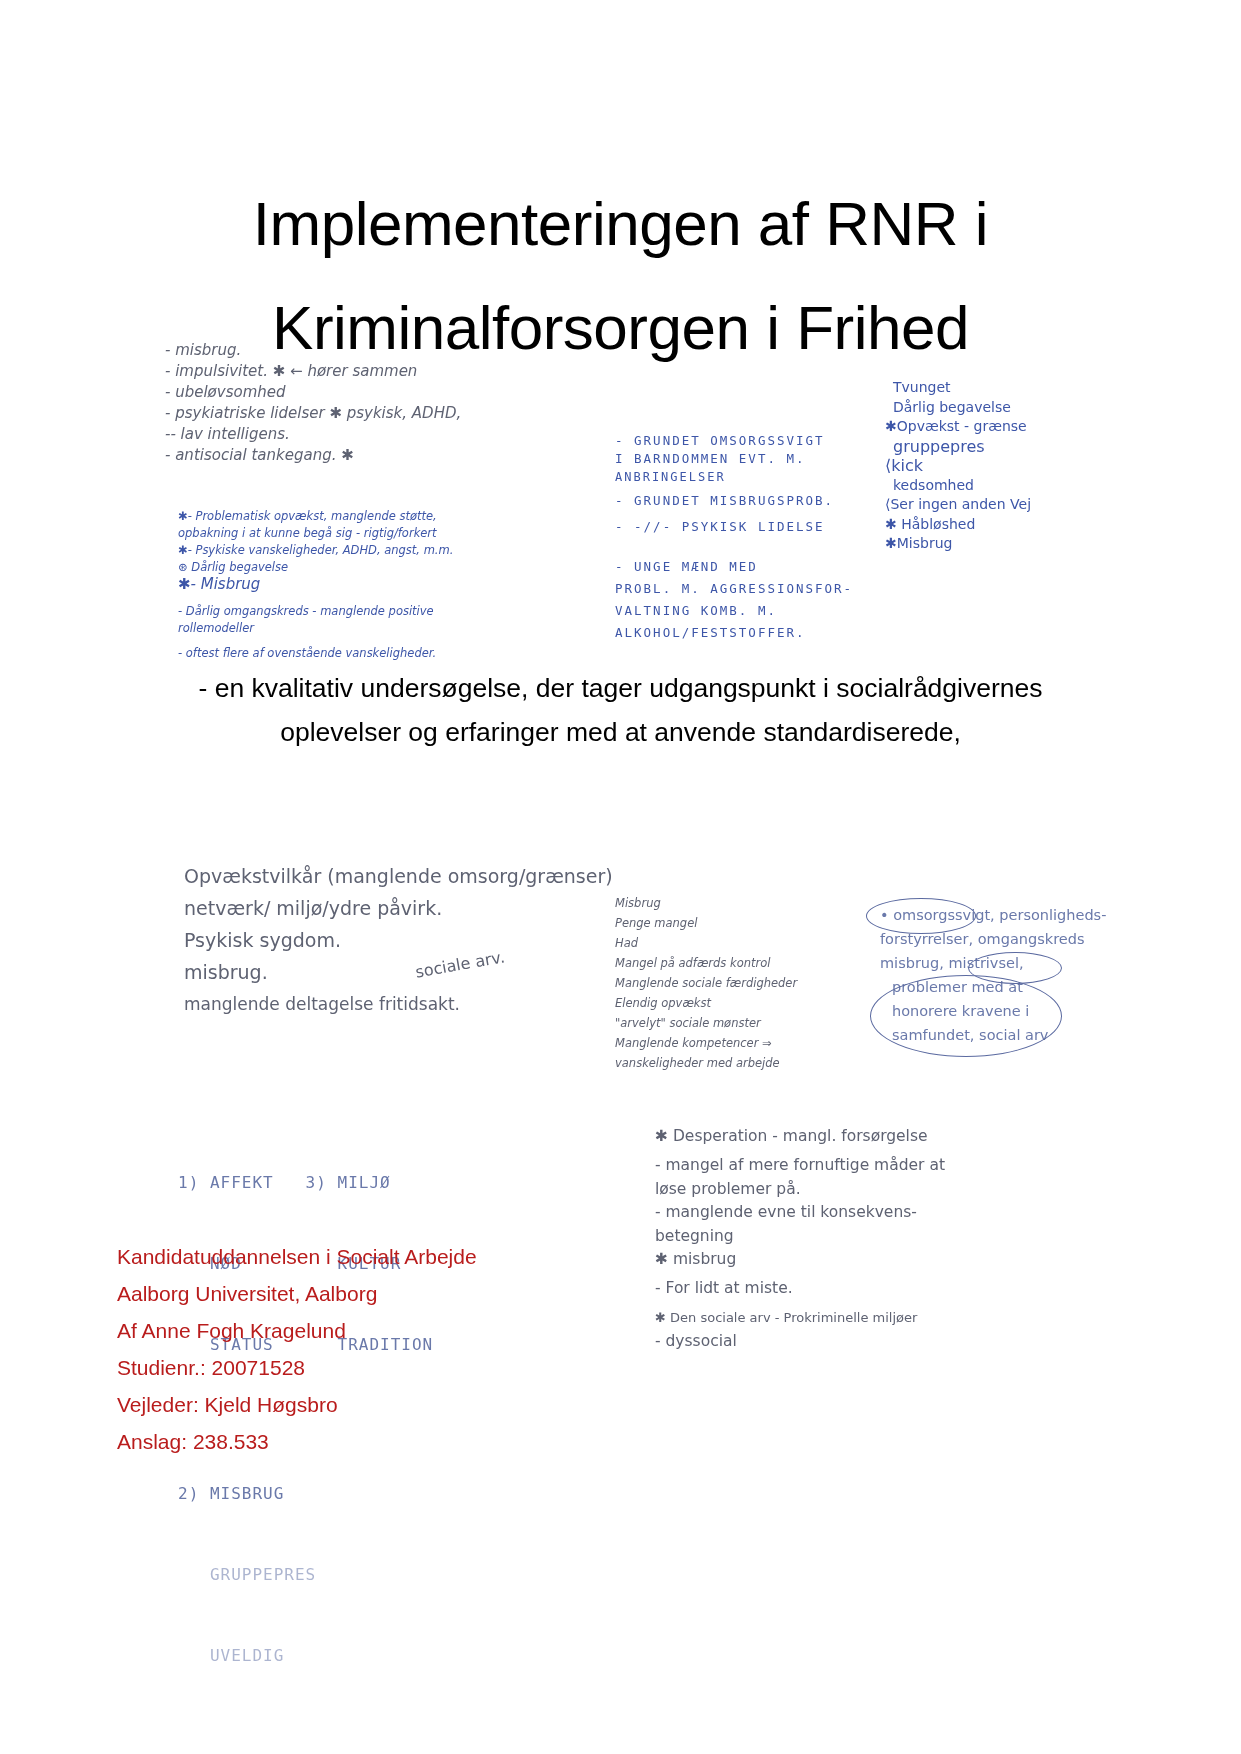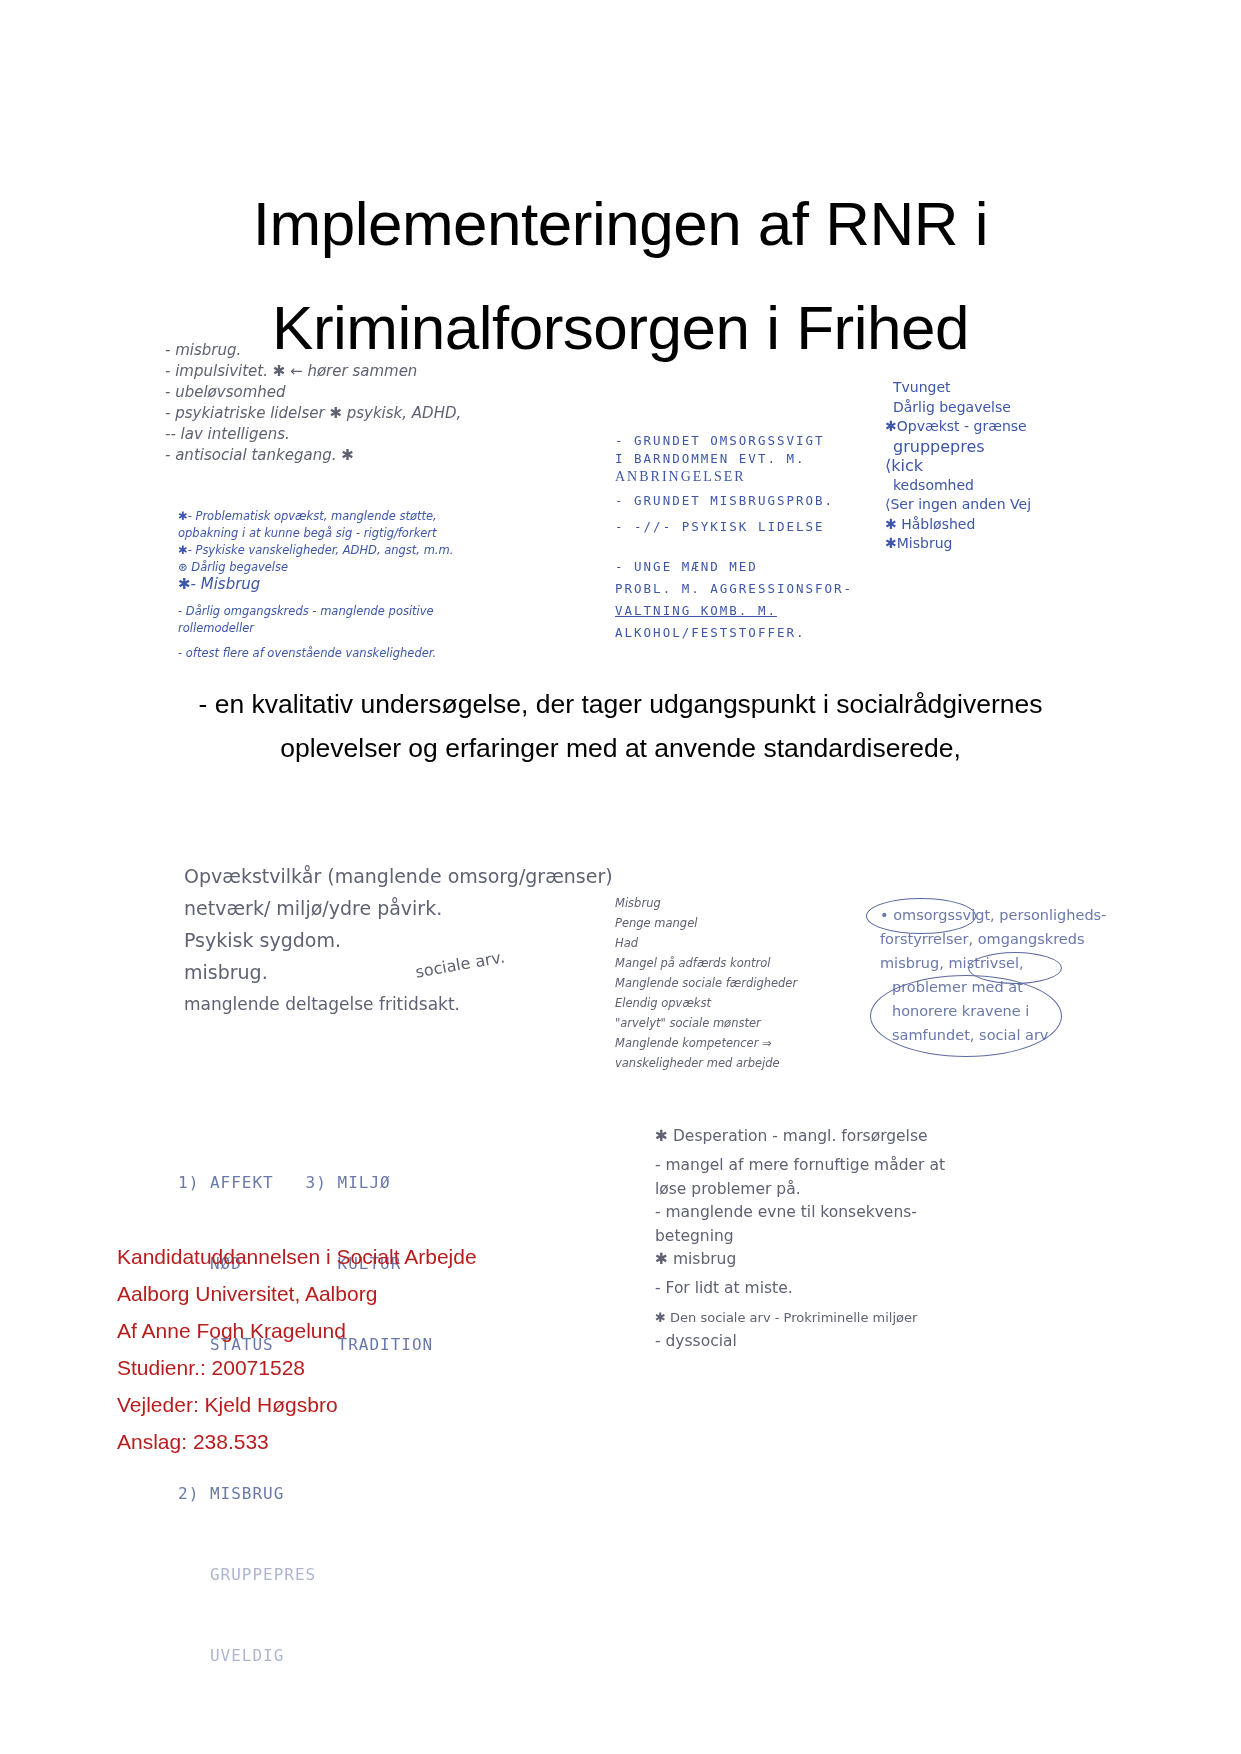--- a/index.html
+++ b/index.html
@@ -3,21 +3,21 @@
   <meta charset="utf-8">
   <style>
     html, body { margin: 0; padding: 0; background: #ffffff; }
     body { width: 1241px; height: 1754px; position: relative; overflow: hidden;
       font-family: "Liberation Sans", "DejaVu Sans", sans-serif; color: #000; }
     .title { position: absolute; left: 0; width: 1241px; text-align: center;
       font-family: "Liberation Sans", sans-serif; font-size: 62px; letter-spacing: -0.5px; color: #000; }
     .title-1 { top: 188px; }
     .title-2 { top: 292px; }
     .subtitle { position: absolute; left: 0; width: 1241px; text-align: center;
-      font-size: 26.5px; line-height: 44px; top: 666px; color: #000; z-index: 3; margin-top: 16px; }
+      font-size: 26.5px; line-height: 44px; top: 666px; color: #000; z-index: 3; }
     .subtitle div { white-space: nowrap; }
     .note { position: absolute; font-family: "DejaVu Sans", sans-serif; font-style: italic;
       color: #4a5c8c; line-height: 1.25; z-index: 1; white-space: nowrap; }
     .note.grey { color: #5e6272; }
     .note.blue { color: #3d56a8; }
     .note.light { color: #6a79aa; }
     .note.caps { font-style: normal; letter-spacing: 2px; font-family: "DejaVu Sans Mono", monospace; }
     .note div { transform-origin: left center; }
     .info { position: absolute; left: 117px; top: 1238px; font-size: 21px; line-height: 37px; z-index: 3; color: #b91c1c; }
     .info div { white-space: nowrap; }
@@ -45,26 +45,26 @@
   <div>   ⊛ Dårlig begavelse</div>
   <div style="font-size:15px;">✱- Misbrug</div>
   <div style="margin-top:10px;">- Dårlig omgangskreds - manglende positive</div>
   <div>  rollemodeller</div>
   <div style="margin-top:8px;">- oftest flere af ovenstående vanskeligheder.</div>
 </div>
 
 <div class="note blue caps" style="left:615px; top:432px; font-size:12.5px; line-height:18px;">
   <div>- GRUNDET OMSORGSSVIGT</div>
   <div>  I BARNDOMMEN EVT. M.</div>
-  <div style="font-size:14px;font-family:Liberation Serif, serif;">  ANBRINGELSER</div>
+  <div style="font-size:12px;">  ANBRINGELSER</div>
   <div style="margin-top:6px;">- GRUNDET MISBRUGSPROB.</div>
   <div style="margin-top:8px;">-   -//-   PSYKISK LIDELSE</div>
   <div style="margin-top:22px;">- UNGE MÆND MED</div>
   <div style="margin-top:4px;">  PROBL. M. AGGRESSIONSFOR-</div>
-  <div style="margin-top:4px;text-decoration:underline;">  VALTNING KOMB. M.</div>
+  <div style="margin-top:4px;">  VALTNING KOMB. M.</div>
   <div style="margin-top:4px;">  ALKOHOL/FESTSTOFFER.</div>
 </div>
 
 <div class="note blue" style="left:885px; top:378px; font-size:14px; line-height:19.5px; font-style:normal;">
   <div style="padding-left:8px;">Tvunget</div>
   <div style="padding-left:8px;">Dårlig begavelse</div>
   <div>✱Opvækst - grænse</div>
   <div style="padding-left:8px; font-size:16px;">gruppepres</div>
   <div style="font-size:16px;">⟨kick</div>
   <div style="padding-left:8px;"> kedsomhed</div>

